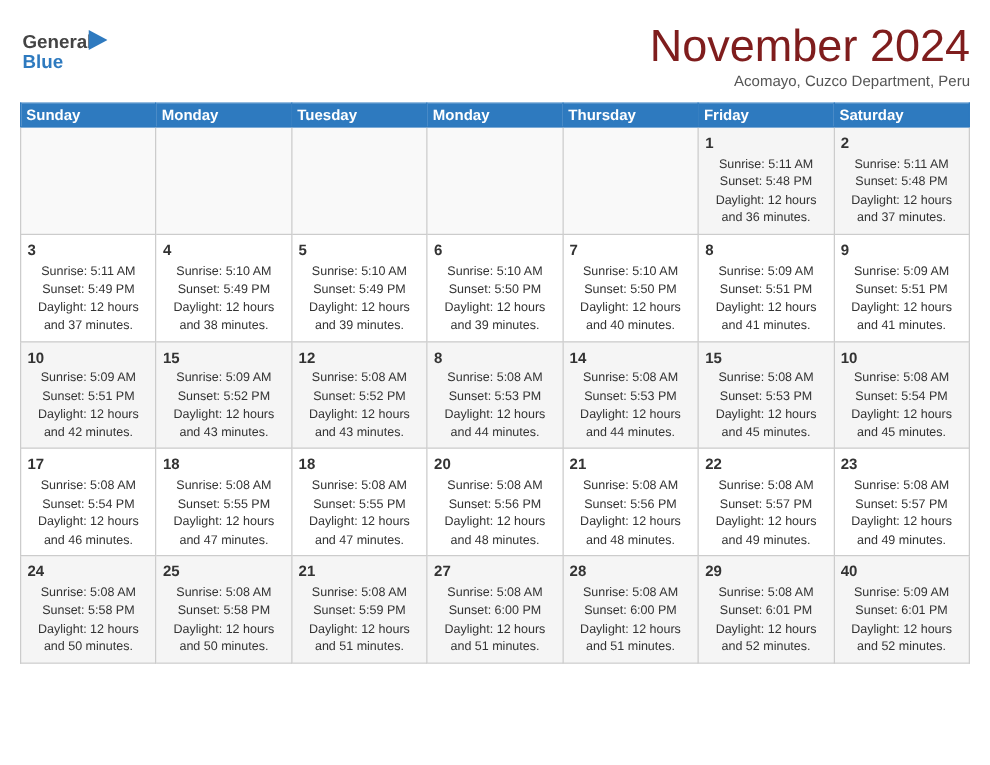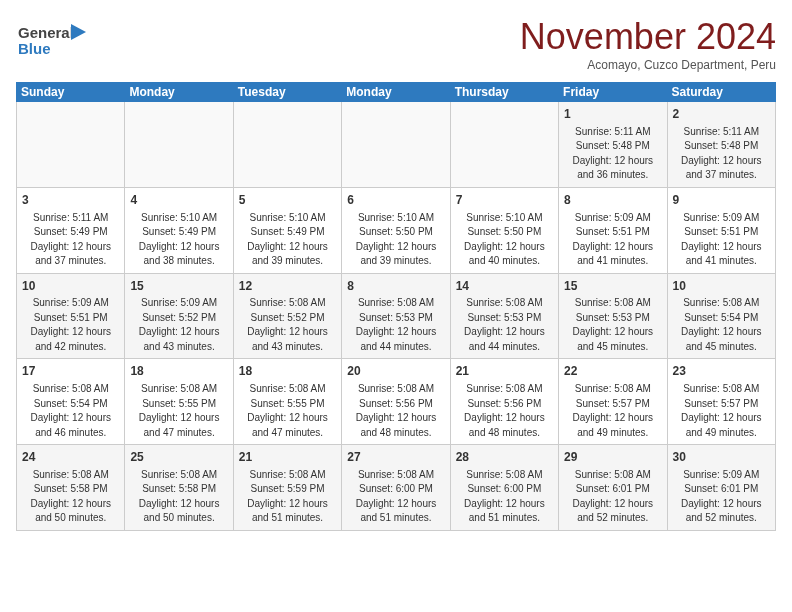--- a/index.html
+++ b/index.html
@@ -239,18 +239,18 @@
         </td>
         <td>
           <span class="day-num">28</span>
           <div class="day-info">Sunrise: 5:08 AM<br>Sunset: 6:00 PM<br>Daylight: 12 hours<br>and 51 minutes.</div>
         </td>
         <td>
           <span class="day-num">29</span>
           <div class="day-info">Sunrise: 5:08 AM<br>Sunset: 6:01 PM<br>Daylight: 12 hours<br>and 52 minutes.</div>
         </td>
         <td>
-          <span class="day-num">30</span>
+          <span class="day-num">40</span>
           <div class="day-info">Sunrise: 5:09 AM<br>Sunset: 6:01 PM<br>Daylight: 12 hours<br>and 52 minutes.</div>
         </td>
       </tr>
     </tbody>
 </table>
 
 </body></html>

